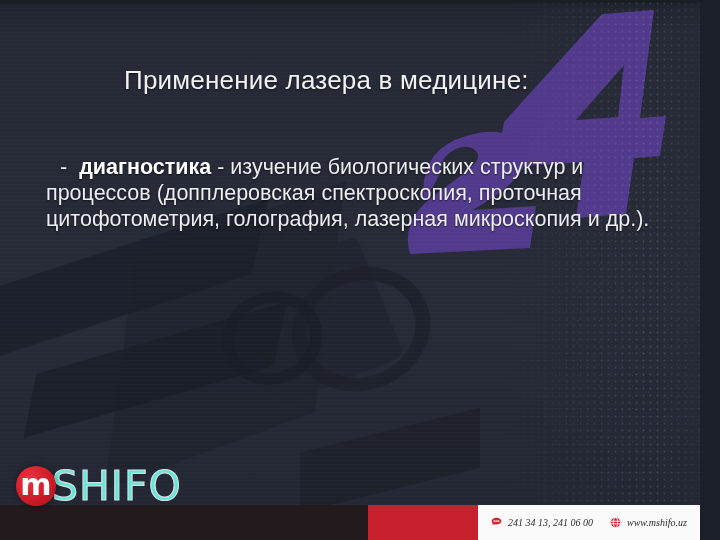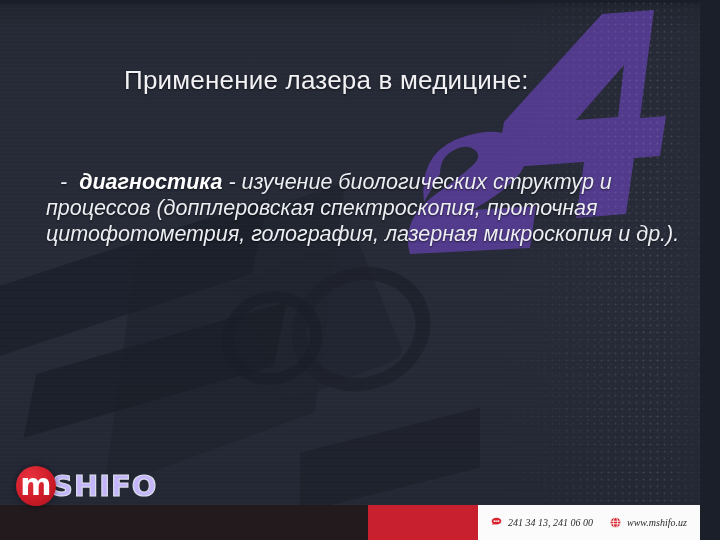--- a/index.html
+++ b/index.html
@@ -126,21 +126,21 @@
   .body-block {
     position: absolute;
     left: 46px;
     width: 640px;
     color: #eceef2;
     font-size: 21.5px;
     line-height: 26px;
     text-shadow: 0 1px 2px rgba(0,0,0,.6);
   }
   .body-block b { font-weight: bold; color: #ffffff; }
-  .blk1 { top: 169px; font-style: italic; }
+  .blk1 { top: 154px; }
   .blk2 { top: 285px; }
   .blk3 { top: 390px; }
   .ind { display: inline-block; width: 14px; }
 
   
   .logo {
     position: absolute;
     left: 16px;
     bottom: 32px;
     display: flex;
@@ -158,24 +158,24 @@
   .logo-badge span {
     color: #ffffff;
     font-size: 30px;
     font-weight: bold;
     line-height: 1;
     margin-top: -3px;
     font-family: "DejaVu Sans", sans-serif;
   }
   .logo-word {
     margin-left: -4px;
-    font-size: 29px;
-    font-weight: bold;
+    font-size: 41px;
+    font-weight: normal;
     letter-spacing: 1px;
-    color: #c4b5fd;
+    color: #5eead4;
     -webkit-text-stroke: 1.2px #d8dce6;
     font-family: "DejaVu Sans", sans-serif;
     line-height: 1;
   }
 
   
   .footer {
     position: absolute;
     left: 0; bottom: 0;
     width: 720px; height: 35px;

